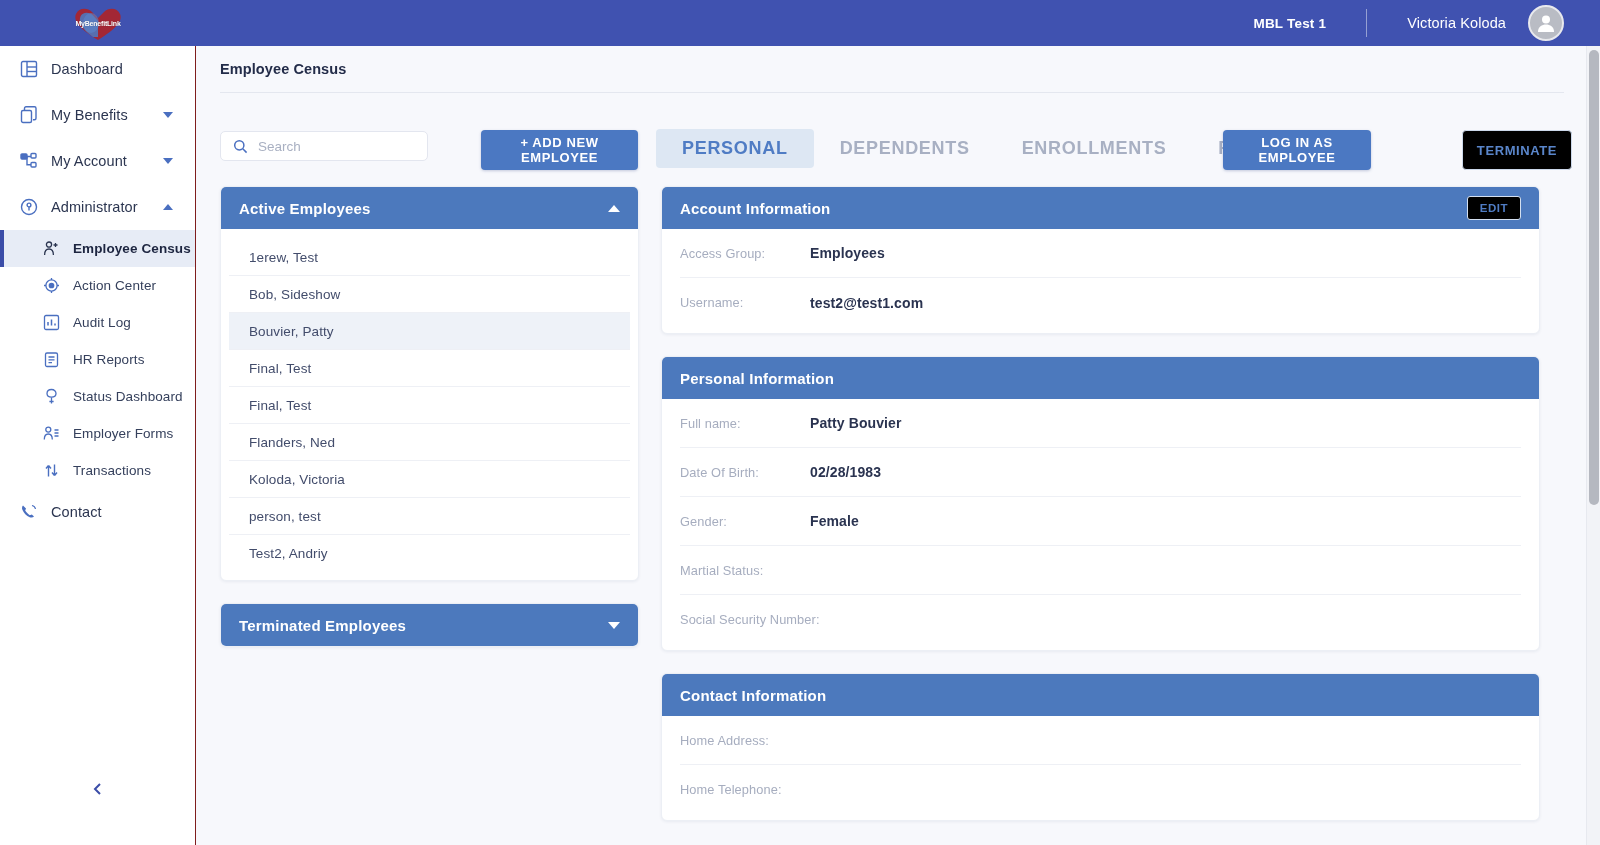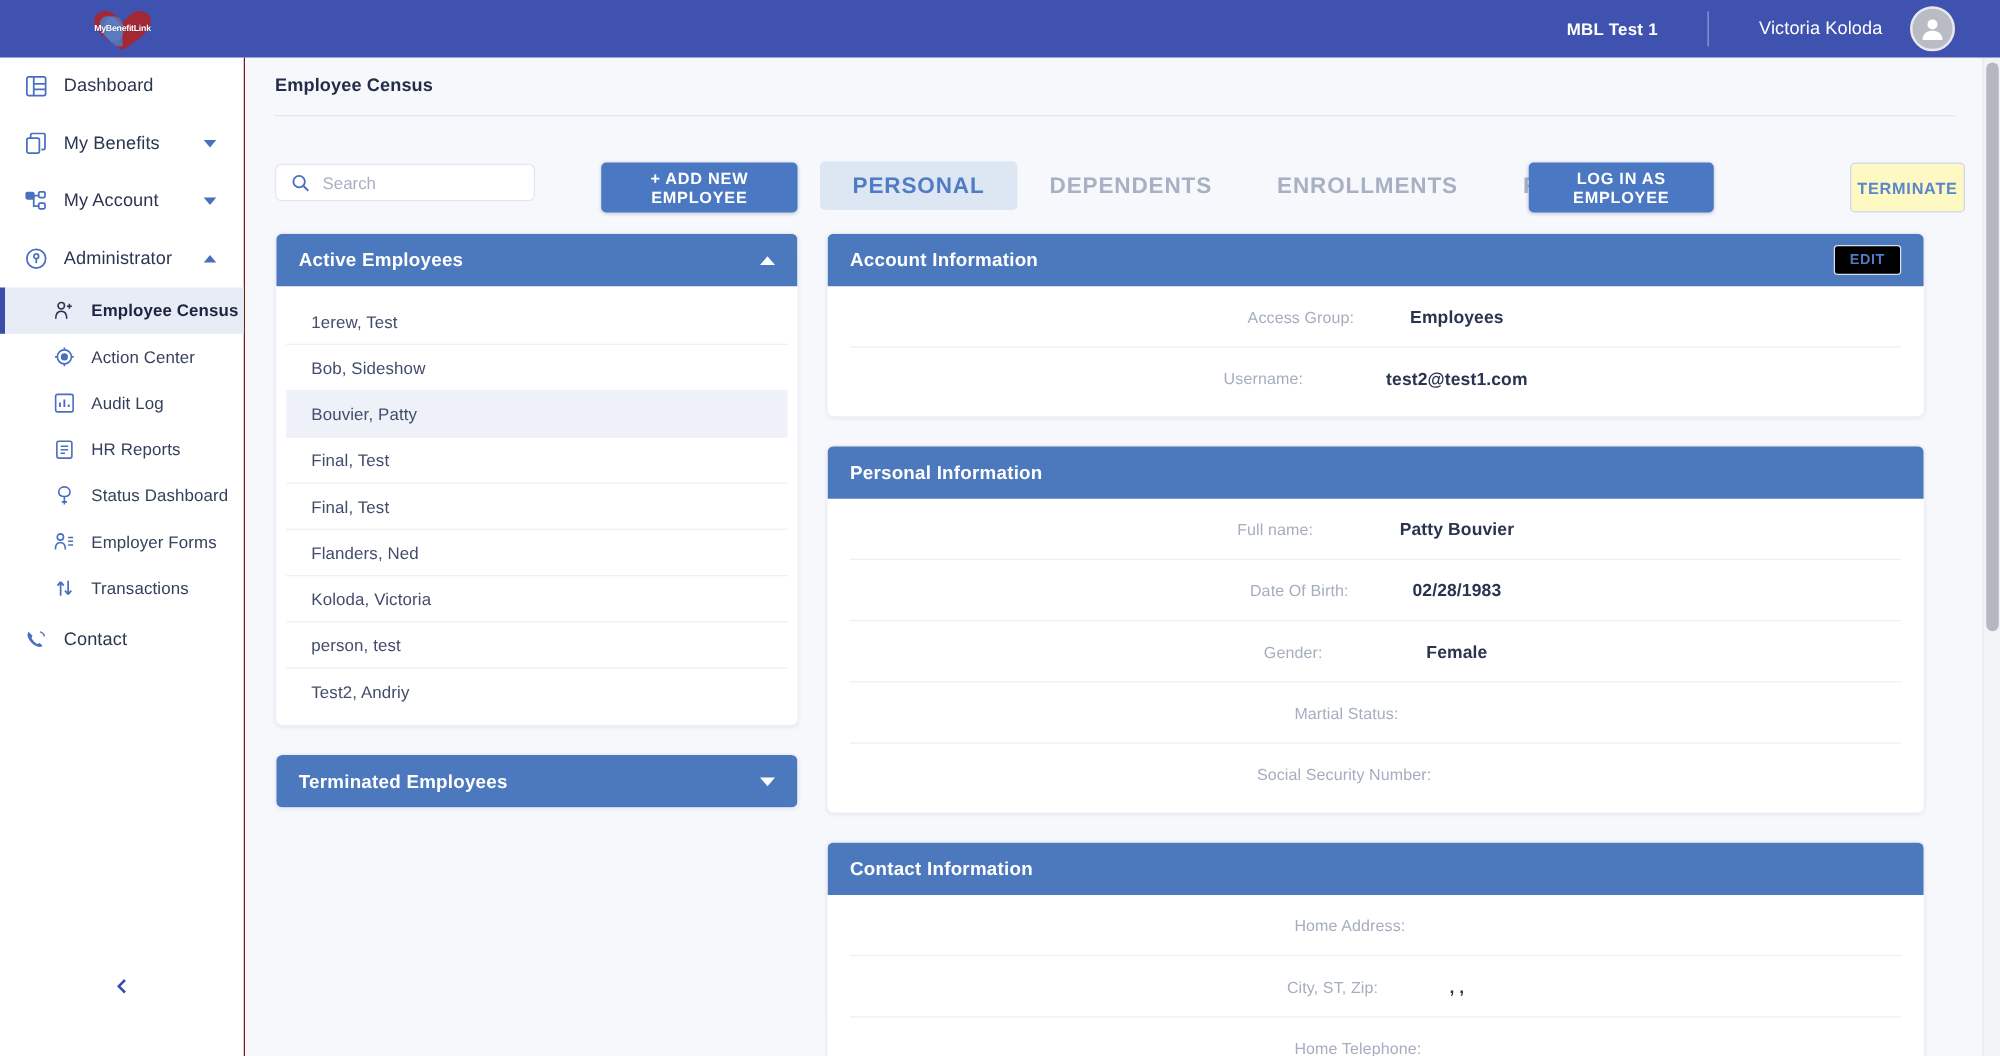--- a/index.html
+++ b/index.html
@@ -125,22 +125,22 @@
     font-size: 18px; font-weight: bold; letter-spacing: .7px;
     color: #a8b0c3; padding: 16px 26px; border-radius: 4px; cursor: pointer;
   }
   .tab.active { background: #dde7f3; color: #4f7cc4; }
   .btn-login {
     position: absolute; right: 229px; top: 7px; width: 148px; height: 40px;
     background: #4b78c2; color: #ffffff; border: none;
     box-shadow: 0 1px 3px rgba(60,80,140,.28);
   }
   .btn-terminate {
-    position: absolute; right: 28px; top: 7px; width: 92px; height: 40px;
-    background: #fef9c3; color: #5a86cb; border: 1px solid #ccd8ea;
+    position: absolute; right: 28px; top: 7px; width: 110px; height: 40px;
+    background: #000000; color: #5a86cb; border: 1px solid #ccd8ea;
   }
 
   
   .left-col { position: absolute; left: 24px; top: 140px; width: 419px; }
   .right-col { position: absolute; left: 465px; top: 140px; width: 879px; }
 
   .card {
     background: #ffffff; border-radius: 6px; border: 1px solid #eceff5;
     box-shadow: 0 1px 3px rgba(40,55,100,.07);
     overflow: hidden; margin-bottom: 22px;
@@ -174,21 +174,21 @@
     font-size: 13.5px; color: #424c6b; letter-spacing: .1px;
     border-bottom: 1px solid #eef0f5; cursor: pointer;
   }
   .emp-row:last-child { border-bottom: none; }
   .emp-row.selected { background: #eef2f8; }
 
   
   .detail-body { padding: 0 0 6px 0; }
   .d-row {
     display: flex; align-items: center; height: 49px;
-    margin: 0 18px; border-bottom: 1px solid #eef0f5; justify-content: center;
+    margin: 0 18px; border-bottom: 1px solid #eef0f5;
   }
   .d-row:last-child { border-bottom: none; }
   .d-label {
     width: 130px; flex: none; font-size: 12.8px; color: #a6adbf; letter-spacing: .1px;
   }
   .d-value { font-size: 14px; font-weight: bold; color: #2a3350; letter-spacing: .1px; }
 
   
   .scroll-track {
     position: absolute; right: 0; top: 46px; width: 14px; height: 799px;
@@ -472,24 +472,20 @@
     <div class="card">
       <div class="card-head">
         <span class="ttl">Contact Information</span>
       </div>
       <div class="detail-body">
         <div class="d-row">
           <span class="d-label">Home Address:</span>
           <span class="d-value"></span>
         </div>
         <div class="d-row">
-          <span class="d-label">City, ST, Zip:</span>
-          <span class="d-value">, ,</span>
-        </div>
-        <div class="d-row">
           <span class="d-label">Home Telephone:</span>
           <span class="d-value"></span>
         </div>
       </div>
     </div>
 
   </div>
 </div>
 
 <div class="scroll-track">

